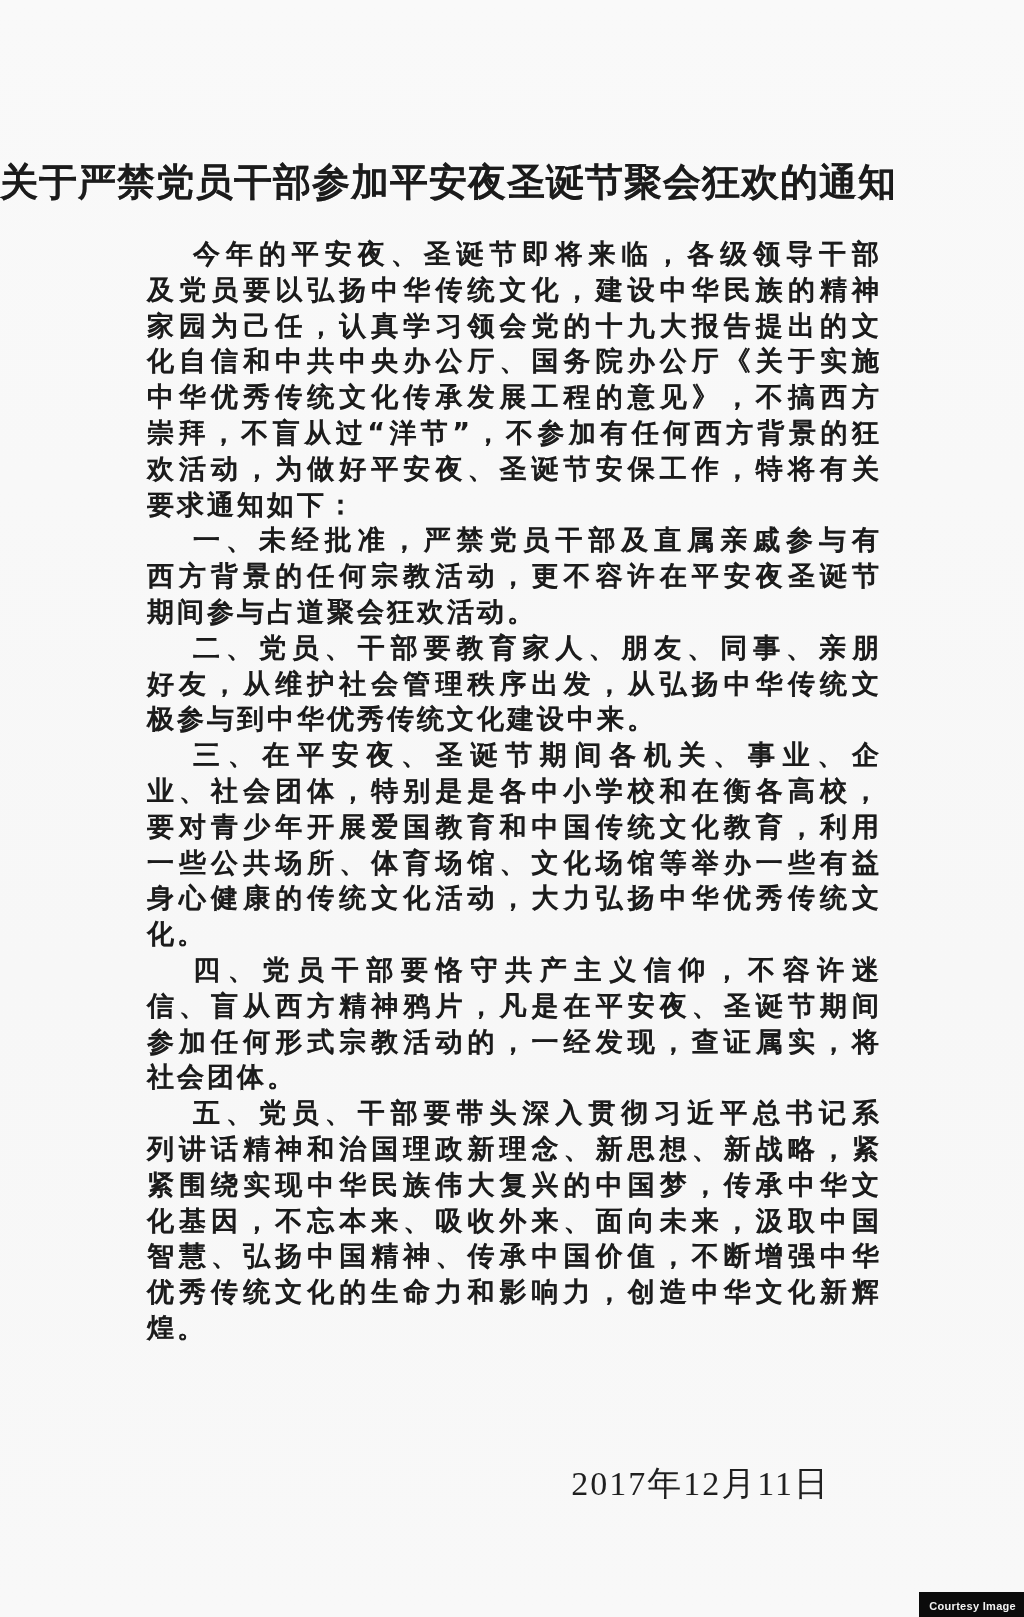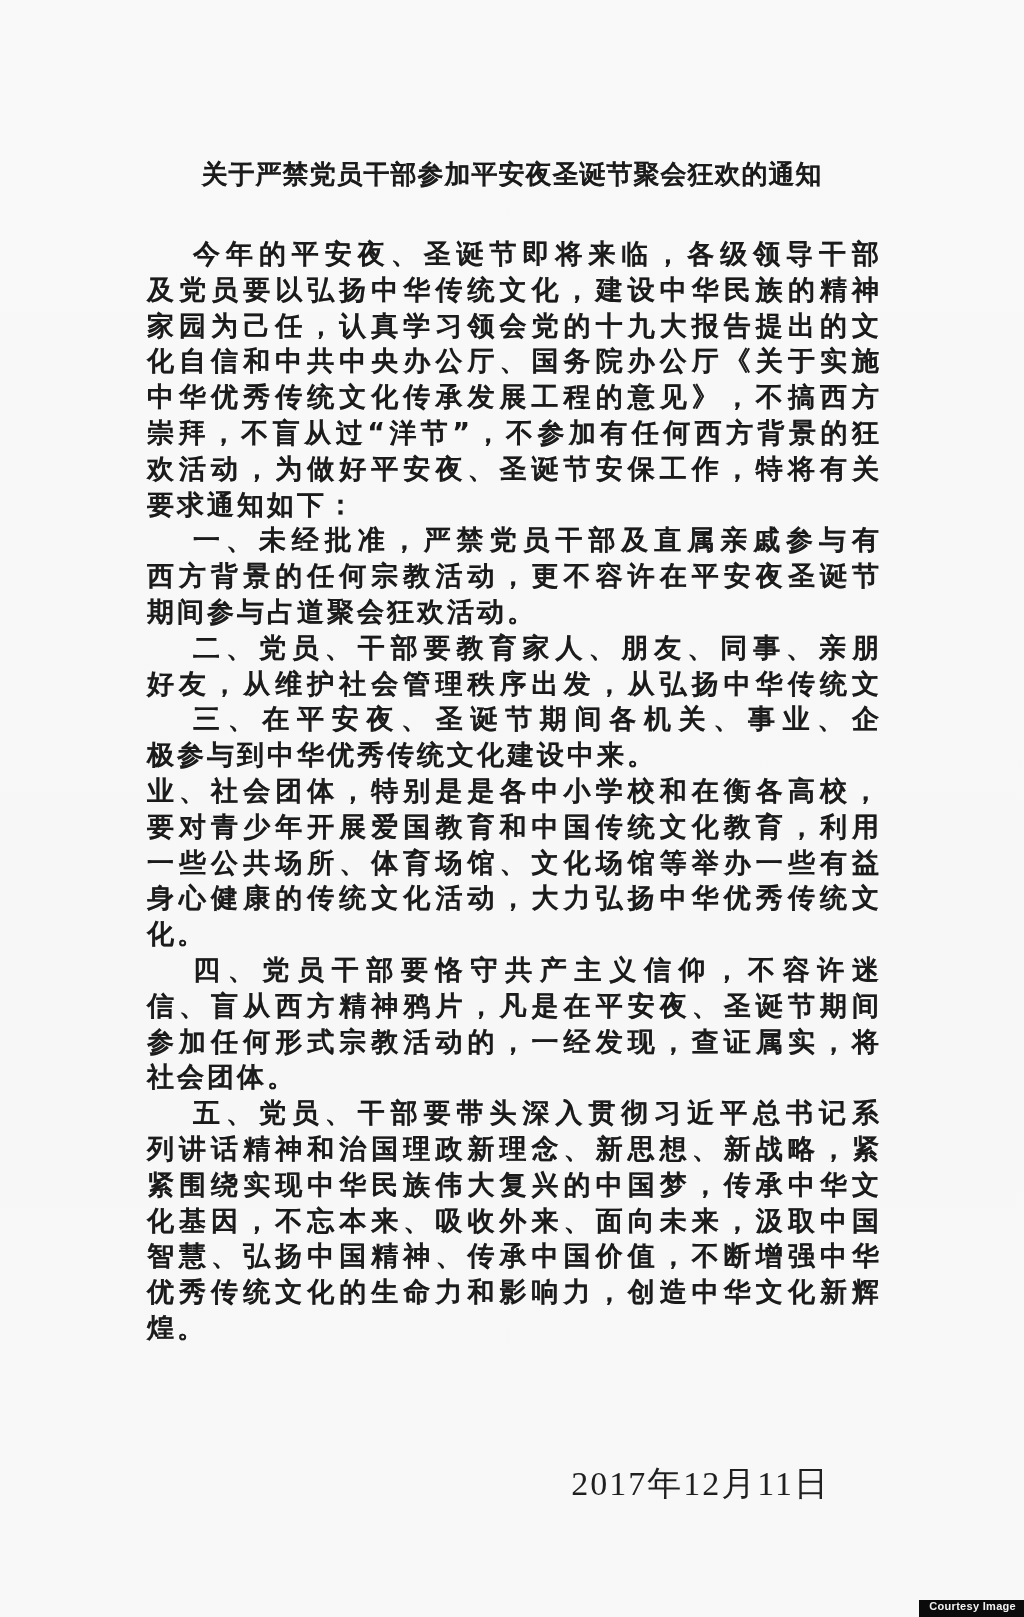--- a/index.html
+++ b/index.html
@@ -15,22 +15,22 @@
     position: absolute;
     inset: 0;
     background: linear-gradient(180deg, #f9f9f9 0%, #f7f7f7 60%, #f8f8f8 100%);
   }
   .doc-title {
     position: absolute;
     top: 157px;
     left: 0;
     width: 1024px;
     margin: 0;
-    text-align: center;
-    font-size: 26px;
+    text-align: left;
+    font-size: 38px;
     font-weight: 700;
     letter-spacing: 1px;
     color: #1b1b1b;
     text-shadow: 0 0 0.6px rgba(25,25,25,0.55);
   }
   .doc-body {
     position: absolute;
     top: 236px;
     left: 147px;
     width: 732px;
@@ -75,21 +75,21 @@
   }
   .courtesy-badge {
     position: absolute;
     right: 0;
     bottom: 0;
     background: #0b0b0b;
     color: #f2f2f2;
     font-size: 11px;
     font-weight: 700;
     letter-spacing: 0.3px;
-    padding: 0 8px 5px 10px;
+    padding: 8px 8px 5px 10px;
     font-family: "Liberation Sans", sans-serif;
   }
 </style>
 </head>
 <body>
 
 <div class="page">
   <h1 class="doc-title">关于严禁党员干部参加平安夜圣诞节聚会狂欢的通知</h1>
 
   <div class="doc-body" id="doc-body">
@@ -99,22 +99,22 @@
       <div class="line full">化自信和中共中央办公厅、国务院办公厅《关于实施</div>
       <div class="line full">中华优秀传统文化传承发展工程的意见》，不搞西方</div>
       <div class="line full">崇拜，不盲从过“洋节”，不参加有任何西方背景的狂</div>
       <div class="line full">欢活动，为做好平安夜、圣诞节安保工作，特将有关</div>
       <div class="line">要求通知如下：</div>
       <div class="line indent full">一、未经批准，严禁党员干部及直属亲戚参与有</div>
       <div class="line full">西方背景的任何宗教活动，更不容许在平安夜圣诞节</div>
       <div class="line">期间参与占道聚会狂欢活动。</div>
       <div class="line indent full">二、党员、干部要教育家人、朋友、同事、亲朋</div>
       <div class="line full">好友，从维护社会管理秩序出发，从弘扬中华传统文</div>
+      <div class="line">极参与到中华优秀传统文化建设中来。</div>
       <div class="line indent full">三、在平安夜、圣诞节期间各机关、事业、企</div>
-      <div class="line">极参与到中华优秀传统文化建设中来。</div>
       <div class="line full">业、社会团体，特别是是各中小学校和在衡各高校，</div>
       <div class="line full">要对青少年开展爱国教育和中国传统文化教育，利用</div>
       <div class="line full">一些公共场所、体育场馆、文化场馆等举办一些有益</div>
       <div class="line full">身心健康的传统文化活动，大力弘扬中华优秀传统文</div>
       <div class="line">化。</div>
       <div class="line indent full">四、党员干部要恪守共产主义信仰，不容许迷</div>
       <div class="line full">信、盲从西方精神鸦片，凡是在平安夜、圣诞节期间</div>
       <div class="line full">参加任何形式宗教活动的，一经发现，查证属实，将</div>
       <div class="line">社会团体。</div>
       <div class="line indent full">五、党员、干部要带头深入贯彻习近平总书记系</div>

